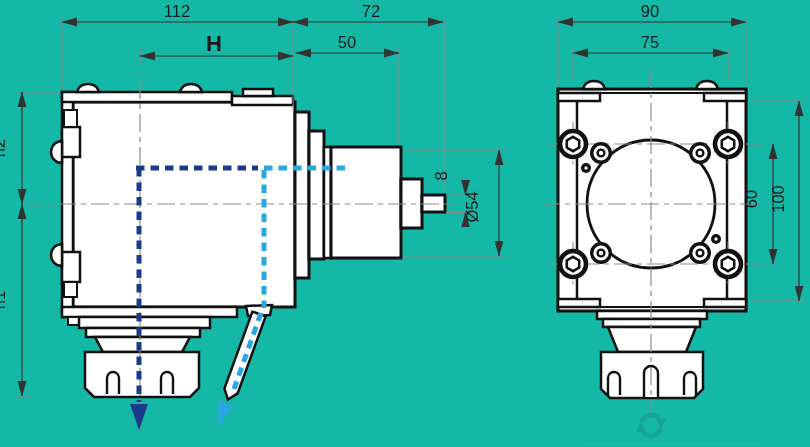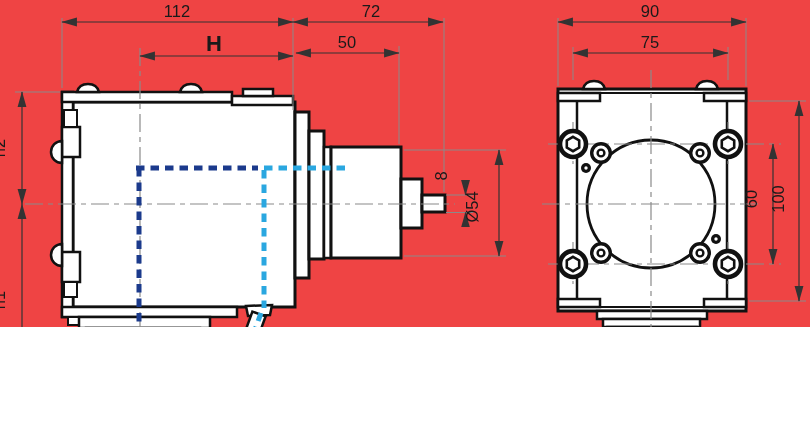--- a/index.html
+++ b/index.html
@@ -1,16 +1,16 @@
 <!DOCTYPE html>
 <html style="--line: #111111; --centerline: #8a8a8a; --axis-main: #1b3a8c; --axis-secondary: #2aa7e0; --rotation: #17a29c;"><head>
 <meta charset="utf-8">
 <style>
   html,body{margin:0;padding:0;background:#fff;}
-  .stage{width:810px;height:327px;position:relative;background:#ef4444;overflow:hidden;}
+  .stage{width:810px;height:447px;position:relative;background:#14b8a6;overflow:hidden;}
   svg{display:block;}
   
   .s3{fill:#fff;stroke:var(--line,#111);stroke-width:3;stroke-linejoin:miter;}
   .s25{fill:#fff;stroke:var(--line,#111);stroke-width:2.5;stroke-linejoin:miter;}
   .s2{fill:#fff;stroke:var(--line,#111);stroke-width:2;stroke-linejoin:miter;}
   .ln2{fill:none;stroke:var(--line,#111);stroke-width:2;}
   .ln25{fill:none;stroke:var(--line,#111);stroke-width:2.5;}
   .slot{fill:#fff;stroke:var(--line,#111);stroke-width:2.4;}
   
   .dim{stroke:#333;stroke-width:1.2;fill:none;}

